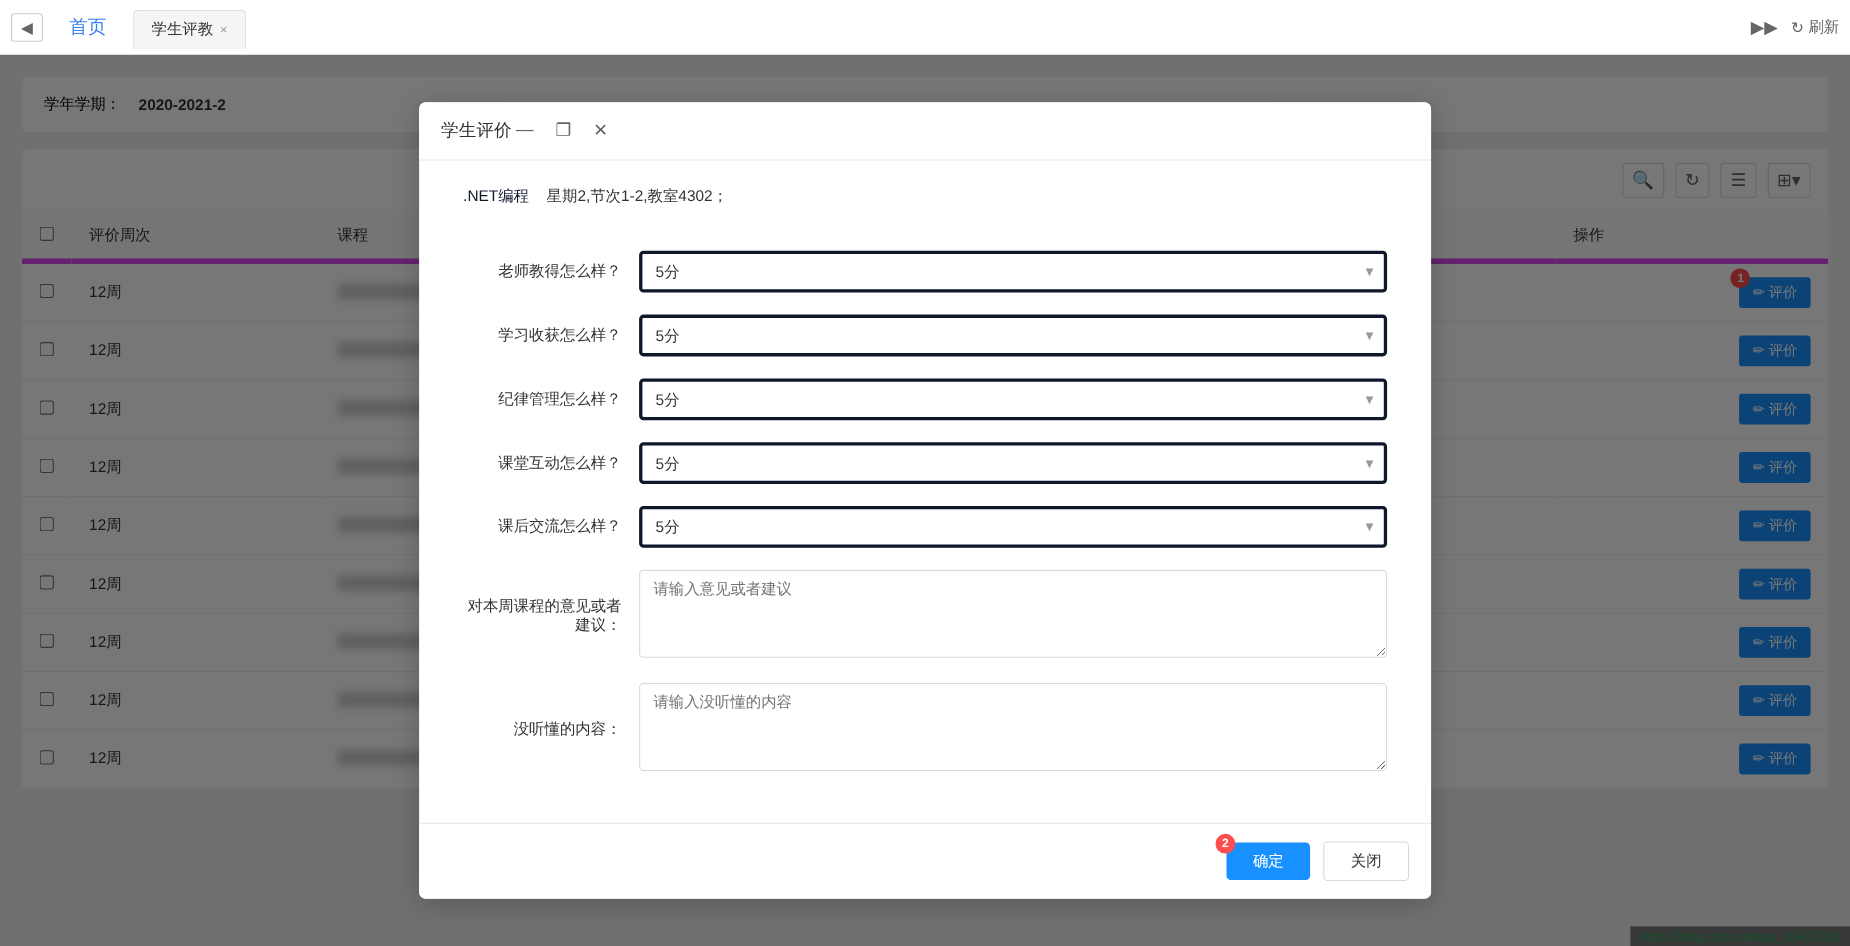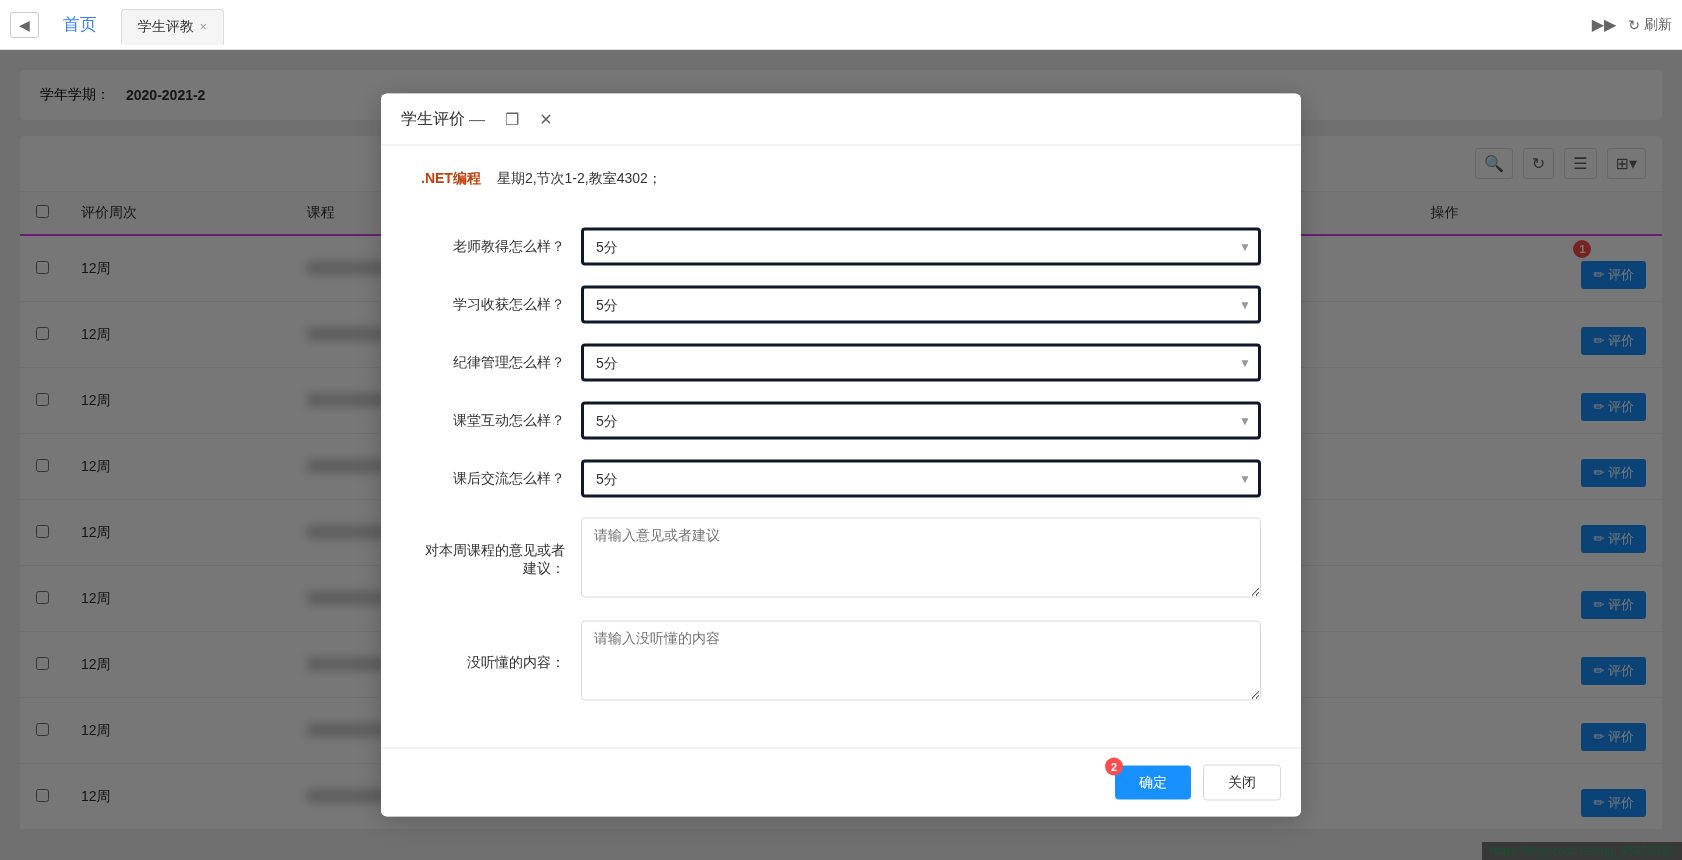--- a/index.html
+++ b/index.html
@@ -145,21 +145,21 @@
       color: #666;
       font-size: 16px;
     }
     table {
       width: 100%;
       border-collapse: collapse;
       font-size: 14px;
     }
     th {
       background: #fafafa;
-      border-bottom: 2px solid #d946ef;
+      border-bottom: 5px solid #d946ef;
       padding: 12px 16px;
       text-align: left;
       font-weight: 500;
       color: #333;
     }
     td {
       padding: 12px 16px;
       border-bottom: 1px solid #f0f0f0;
       color: #333;
     }
@@ -176,21 +176,20 @@
       background: #1890ff;
       color: #fff;
       border: none;
       border-radius: 3px;
       padding: 5px 12px;
       cursor: pointer;
       font-size: 13px;
       display: inline-flex;
       align-items: center;
       gap: 4px;
-      margin-top: 13px;
     }
 
     .table-footer {
       padding: 12px 16px;
       font-size: 13px;
       color: #666;
       display: flex;
       align-items: center;
       gap: 4px;
     }
@@ -274,22 +273,22 @@
     }
     .course-info {
       display: flex;
       align-items: center;
       gap: 16px;
       margin-bottom: 24px;
       padding-bottom: 16px;
     }
     .course-name {
       font-size: 14px;
-      color: #c2410c;
-      font-weight: 700;
+      color: #0f172a;
+      font-weight: 400;
     }
     .course-detail {
       font-size: 14px;
       color: #333;
     }
 
     .form-row {
       display: flex;
       align-items: center;
       margin-bottom: 20px;

